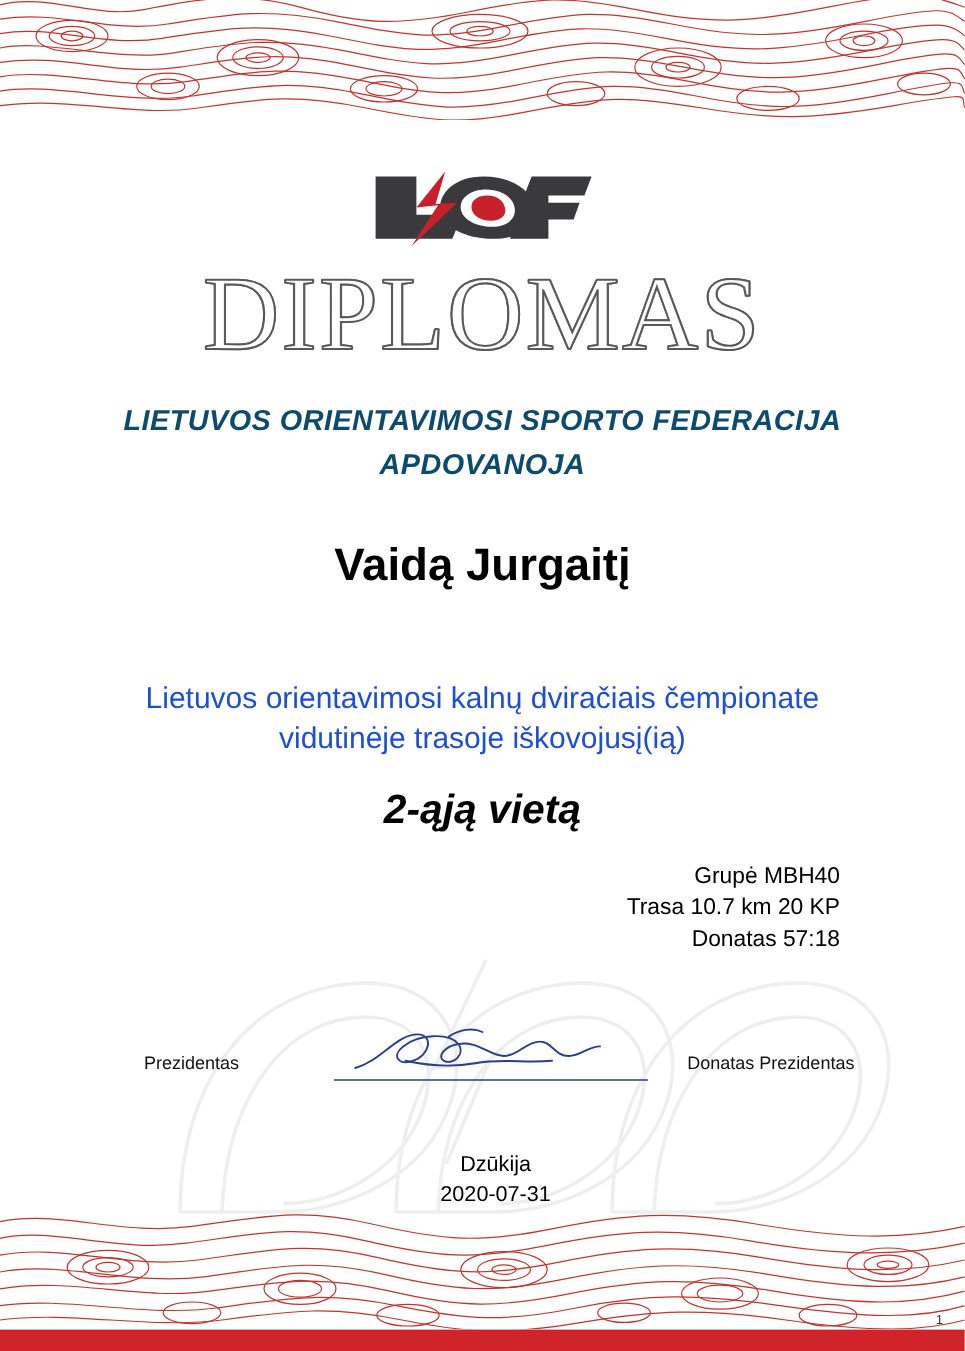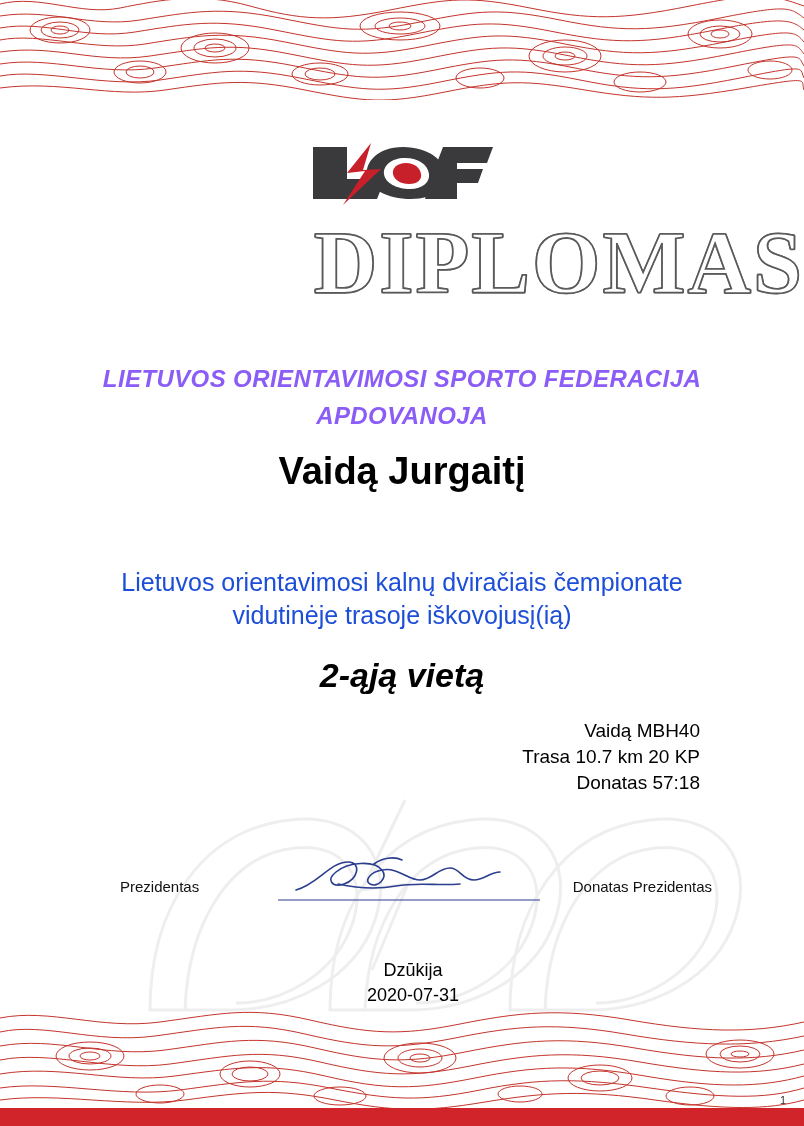--- a/index.html
+++ b/index.html
@@ -63,47 +63,46 @@
     width: 804px;
     text-align: center;
   }
 
   
   .diploma-title {
     position: absolute;
     left: 0;
     top: 215px;
     width: 804px;
-    text-align: right;
+    text-align: center;
     font-family: "Liberation Serif", serif;
     font-size: 88px;
     line-height: 96px;
     letter-spacing: 2px;
     color: #ffffff;
     -webkit-text-stroke: 1.6px #59595b;
     text-shadow:
        1px 0 0 #6a6a6c,
       -1px 0 0 #6a6a6c,
        0 1px 0 #6a6a6c,
        0 -1px 0 #6a6a6c;
-    font-weight: bold;
+    font-weight: normal;
   }
 
   .fed-line {
     position: absolute;
     left: 0;
     width: 804px;
     text-align: center;
     font-family: "Liberation Sans", sans-serif;
     font-weight: bold;
     font-style: italic;
     font-size: 24px;
     letter-spacing: 0.4px;
-    color: #8b5cf6;
-    margin-top: 28px;
+    color: #0c4a6e;
   }
   .fed-line-1 { top: 337px; }
   .fed-line-2 { top: 374px; }
 
   
   .recipient {
     position: absolute;
     left: 0;
     top: 450px;
     width: 804px;
@@ -269,21 +268,21 @@
 <div class="recipient">Vaidą Jurgaitį</div>
 
 <div class="description">
   <div>Lietuvos orientavimosi kalnų dviračiais čempionate</div>
   <div>vidutinėje trasoje iškovojusį(ią)</div>
 </div>
 
 <div class="place">2-ąją vietą</div>
 
 <div class="details">
-  <div>Vaidą MBH40</div>
+  <div>Grupė MBH40</div>
   <div>Trasa 10.7 km 20 KP</div>
   <div>Donatas 57:18</div>
 </div>
 
 <div class="sig-row">
   <div class="sig-title">Prezidentas</div>
   <div class="sig-graphic">
     <svg width="262" height="60" viewBox="0 0 262 60" xmlns="http://www.w3.org/2000/svg" aria-hidden="true">
       <g fill="none" stroke="#2b3d8f" stroke-width="1.6" stroke-linecap="round">
         <path d="M18 40 C 40 34, 52 12, 70 12 C 84 12, 80 30, 66 34 C 54 38, 48 30, 58 22 C 70 12, 96 10, 104 20 C 110 28, 100 38, 92 34 C 86 31, 92 22, 104 20 C 120 17, 130 30, 142 30 C 154 30, 160 18, 172 18 C 182 18, 184 30, 196 30 C 206 30, 212 22, 222 22"></path>

